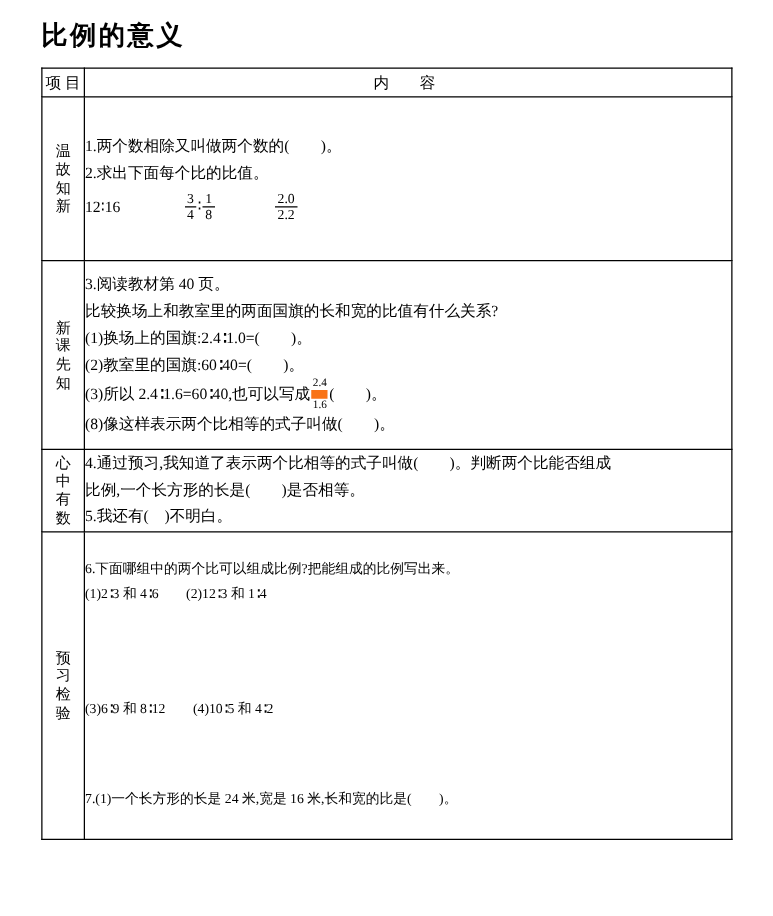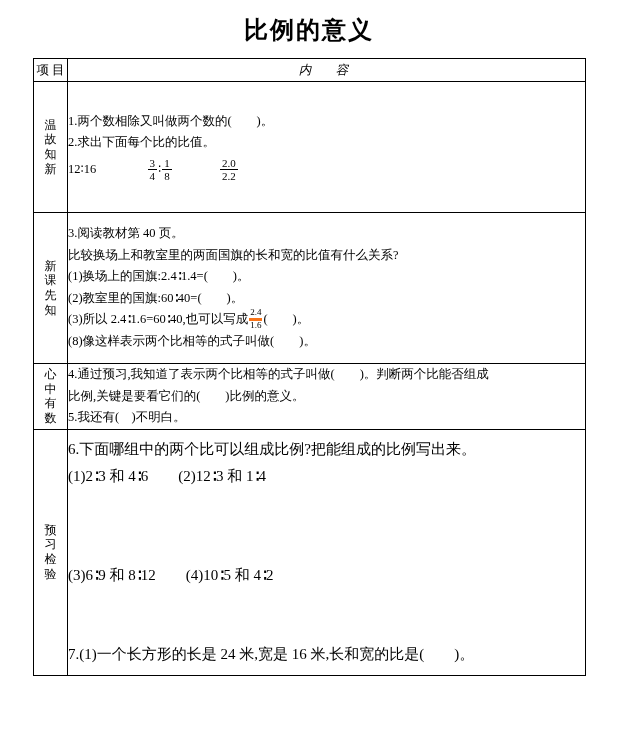--- a/index.html
+++ b/index.html
@@ -15,22 +15,21 @@
     overflow: hidden;
   }
   .page {
     position: relative;
     width: 618px;
     height: 733px;
     box-sizing: border-box;
     padding: 0 33px;
   }
   .doc-title {
-    text-align: center;
-    font-size: 24px;
+    font-size: 21px;
     font-weight: bold;
     letter-spacing: 2px;
     margin: 14px 0 12px 0;
     font-family: Liberation Serif, serif;
   }
   table.sheet {
     width: 552px;
     border-collapse: collapse;
     table-layout: fixed;
   }
@@ -53,21 +52,20 @@
   .hdr-item {
     height: 22px;
     font-size: 12.5px;
     text-align: center;
   }
   .hdr-content {
     height: 22px;
     font-size: 12.5px;
     text-align: center;
     letter-spacing: 6px;
-    font-style: italic;
   }
   .cell-body {
     padding: 9px 8px 9px 10px;
     font-size: 12.5px;
     line-height: 1.72;
     vertical-align: top;
   }
   .line {
     white-space: nowrap;
   }
@@ -95,35 +93,35 @@
     vertical-align: middle;
     text-align: center;
     font-size: 9px;
     line-height: 1.05;
     margin: 0 1px;
     position: relative;
     top: -1px;
   }
   .inline-frac .num {
     display: block;
-    border-bottom: 3px solid #f97316;
+    border-bottom: 7px solid #f97316;
     padding: 0 1px;
   }
   .inline-frac .den {
     display: block;
     padding: 0 1px;
   }
   .row-ratios {
     margin-top: 4px;
   }
   .sp-1 { display: inline-block; width: 44px; }
   .sp-2 { display: inline-block; width: 40px; }
   .cell-review {
     padding: 9px 8px 4px 10px;
-    font-size: 15px;
+    font-size: 11px;
     line-height: 1.8;
     vertical-align: top;
   }
   .gap-big { height: 72px; }
   .gap-mid { height: 52px; }
   .cut-row td {
     border-bottom: none;
   }
 </style>
 </head>
@@ -175,41 +173,41 @@
           <div class="label-v">
             <div>新</div>
             <div>课</div>
             <div>先</div>
             <div>知</div>
           </div>
         </td>
         <td class="cell-body" style="height:150px;">
           <div class="line">3.阅读教材第 40 页。</div>
           <div class="line">比较换场上和教室里的两面国旗的长和宽的比值有什么关系?</div>
-          <div class="line">(1)换场上的国旗:2.4∶1.4=(　　)。</div>
+          <div class="line">(1)换场上的国旗:2.4∶1.0=(　　)。</div>
           <div class="line">(2)教室里的国旗:60∶40=(　　)。</div>
           <div class="line">
             (3)所以 2.4∶1.6=60∶40,也可以写成<span class="inline-frac"><span class="num">2.4</span><span class="den">1.6</span></span>(　　)。
           </div>
           <div class="line">(8)像这样表示两个比相等的式子叫做(　　)。</div>
         </td>
       </tr>
 
       <tr>
         <td class="col-label">
           <div class="label-v">
             <div>心</div>
             <div>中</div>
             <div>有</div>
             <div>数</div>
           </div>
         </td>
         <td class="cell-body" style="height:55px;margin-top:23px;">
           <div class="line">4.通过预习,我知道了表示两个比相等的式子叫做(　　)。判断两个比能否组成</div>
-          <div class="line">比例,关键是要看它们的(　　)比例的意义。</div>
+          <div class="line">比例,一个长方形的长是(　　)是否相等。</div>
           <div class="line">5.我还有(　)不明白。</div>
         </td>
       </tr>
 
       <tr class="cut-row">
         <td class="col-label">
           <div class="label-v">
             <div>预</div>
             <div>习</div>
             <div>检</div>

